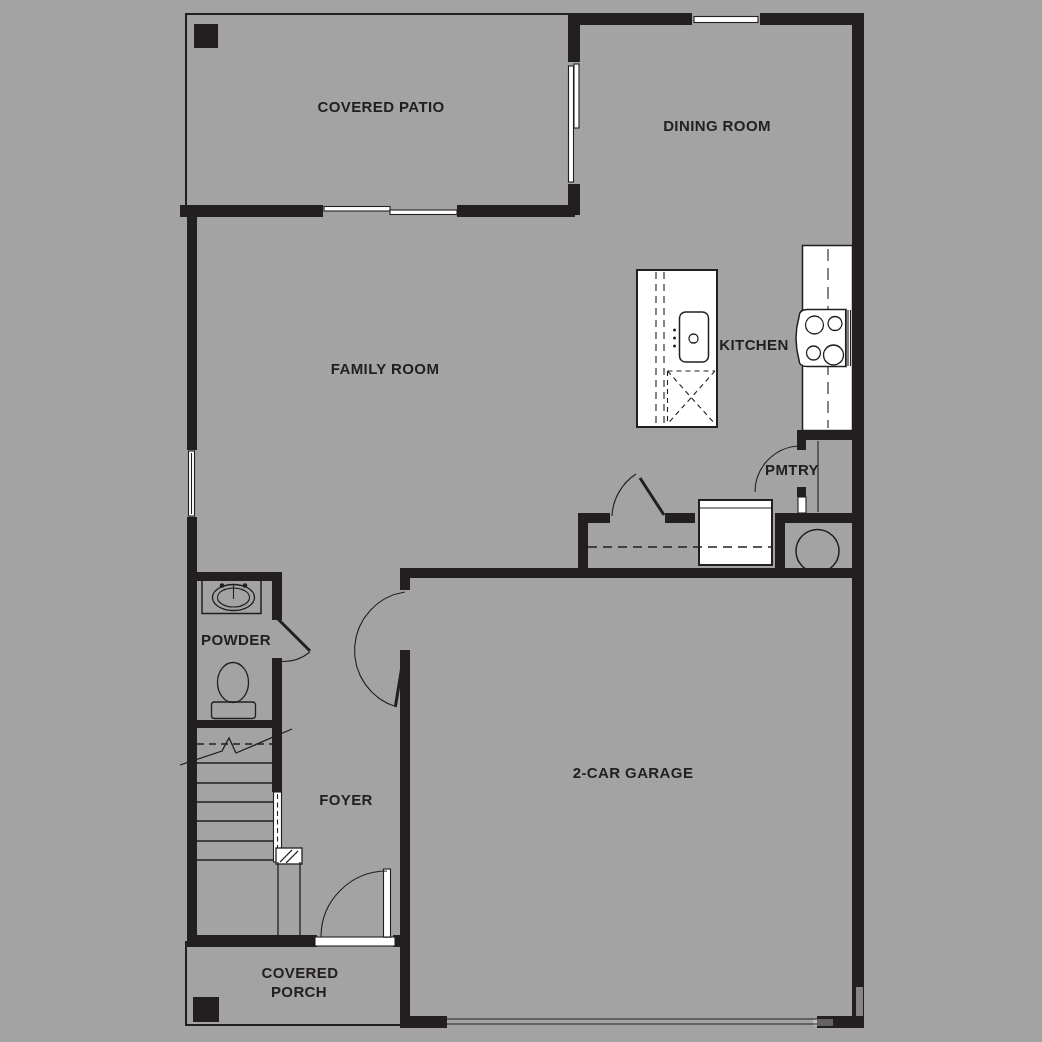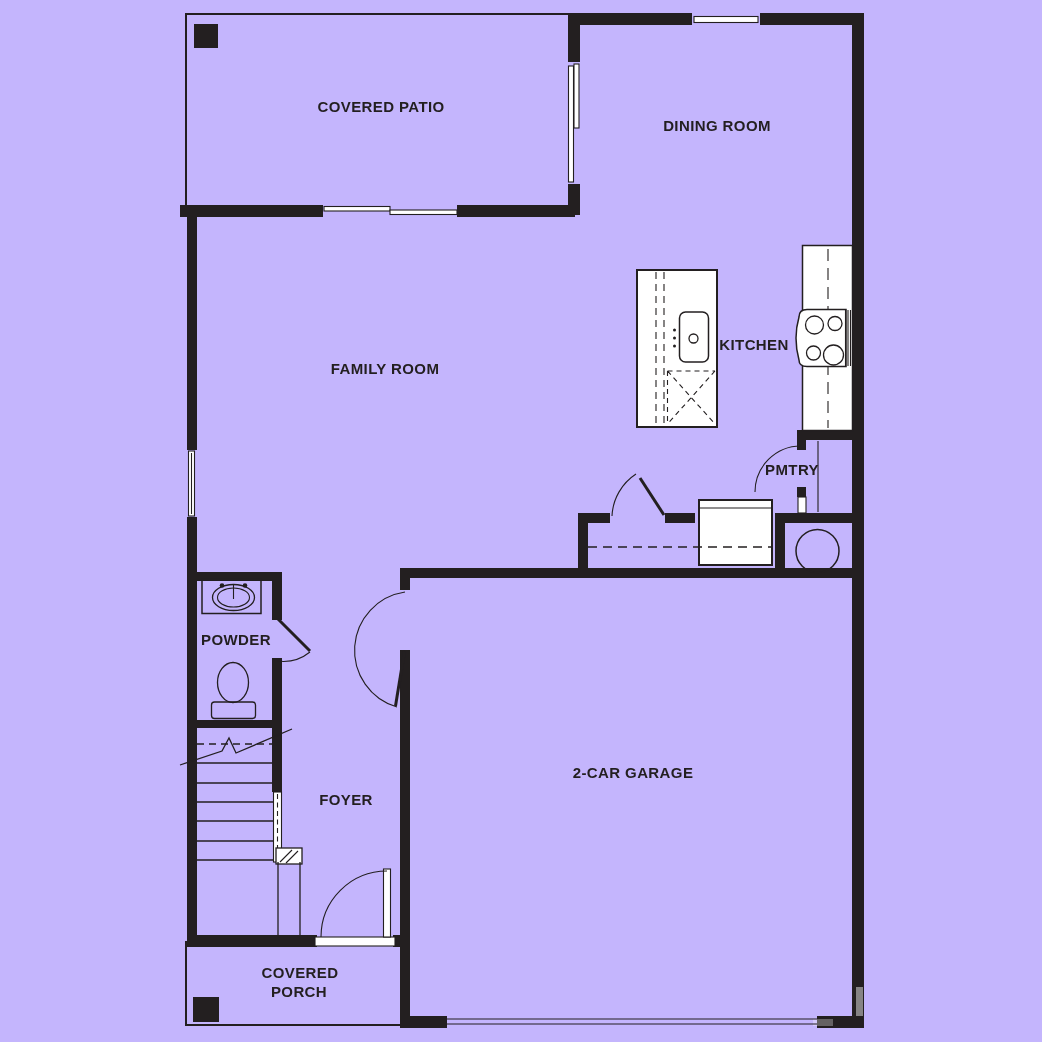--- a/index.html
+++ b/index.html
@@ -1,16 +1,16 @@
 <!DOCTYPE html>
 <html style="--wall: #231f20;"><head>
 <meta charset="utf-8">
 <style>
   html,body{margin:0;padding:0;background:#fff;}
-  .canvas{position:relative;width:1042px;height:1042px;background:#c4b5fd;overflow:hidden;
+  .canvas{position:relative;width:1042px;height:1042px;background:#a3a3a3;overflow:hidden;
           font-family:"Liberation Sans","DejaVu Sans",sans-serif;}
   svg{display:block}
   .w{fill:var(--wall,#231f20);}
   .s{stroke:var(--wall,#231f20);fill:none;stroke-width:1.5;stroke-linecap:butt;}
   .sw{stroke:var(--wall,#231f20);fill:#fff;stroke-width:1.5;}
   .t1{stroke-width:1.1}
   .t13{stroke-width:1.3}
   .t2{stroke-width:2}
   .t3{stroke-width:3}
   .lbl{font-family:"Liberation Sans","DejaVu Sans",sans-serif;font-weight:700;font-size:15px;

